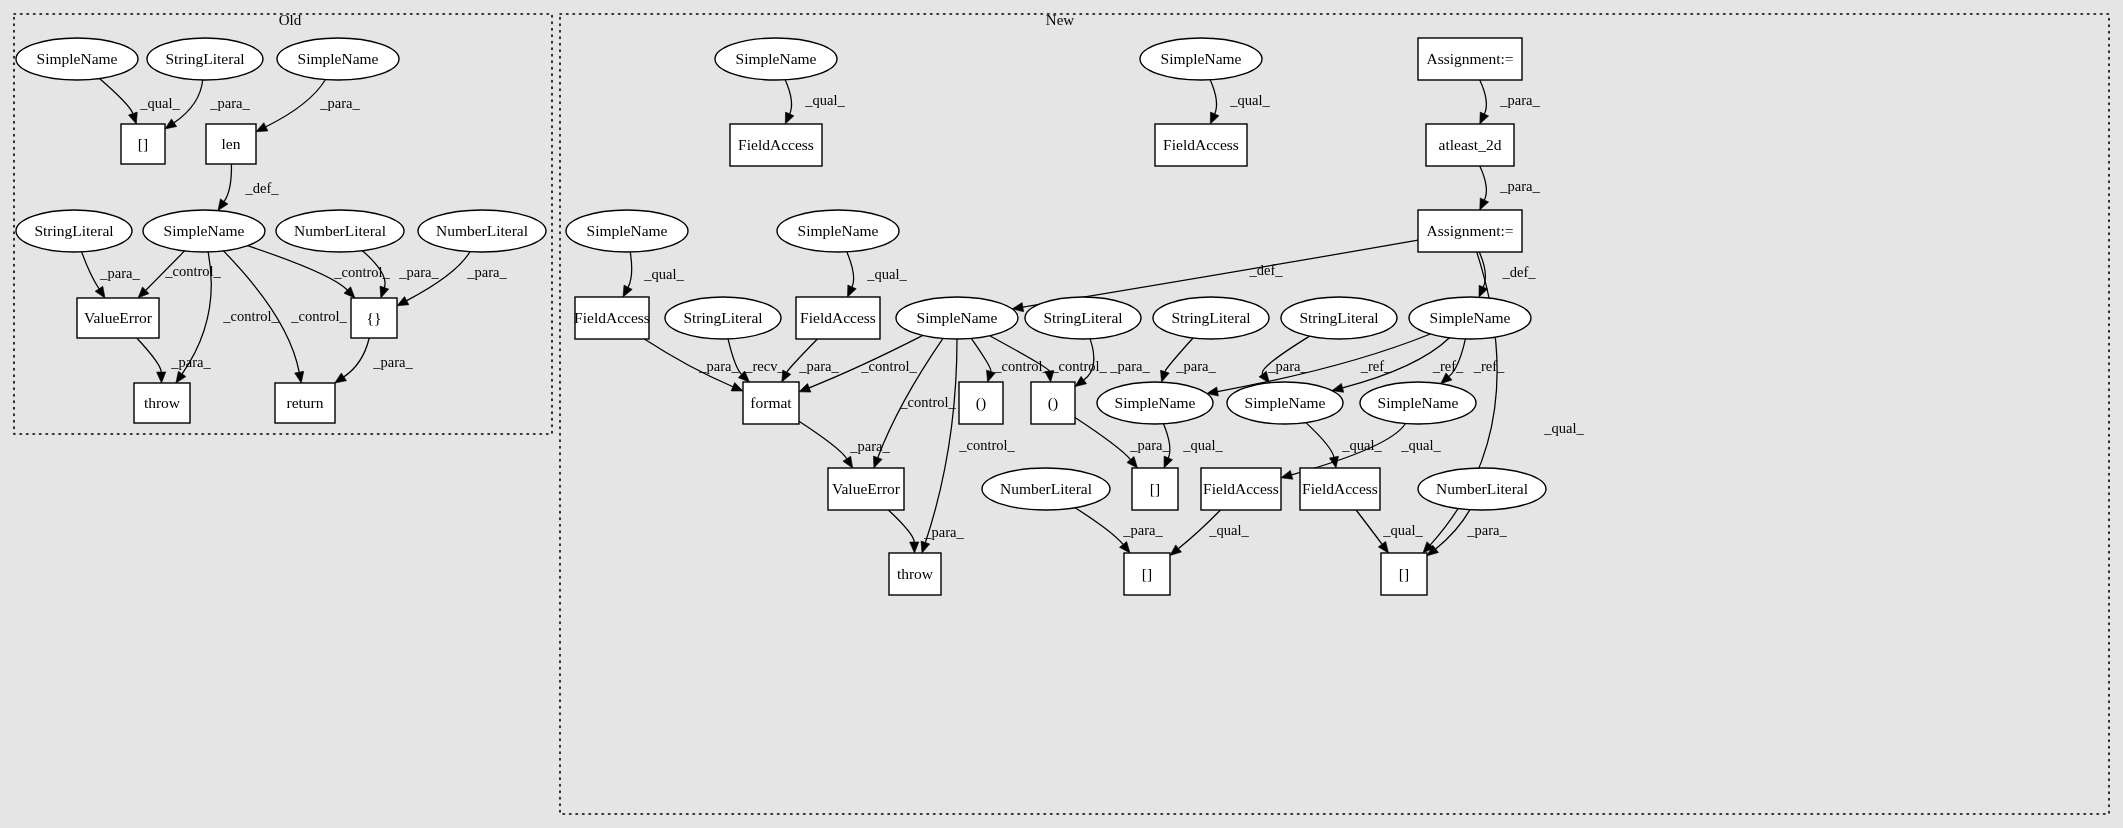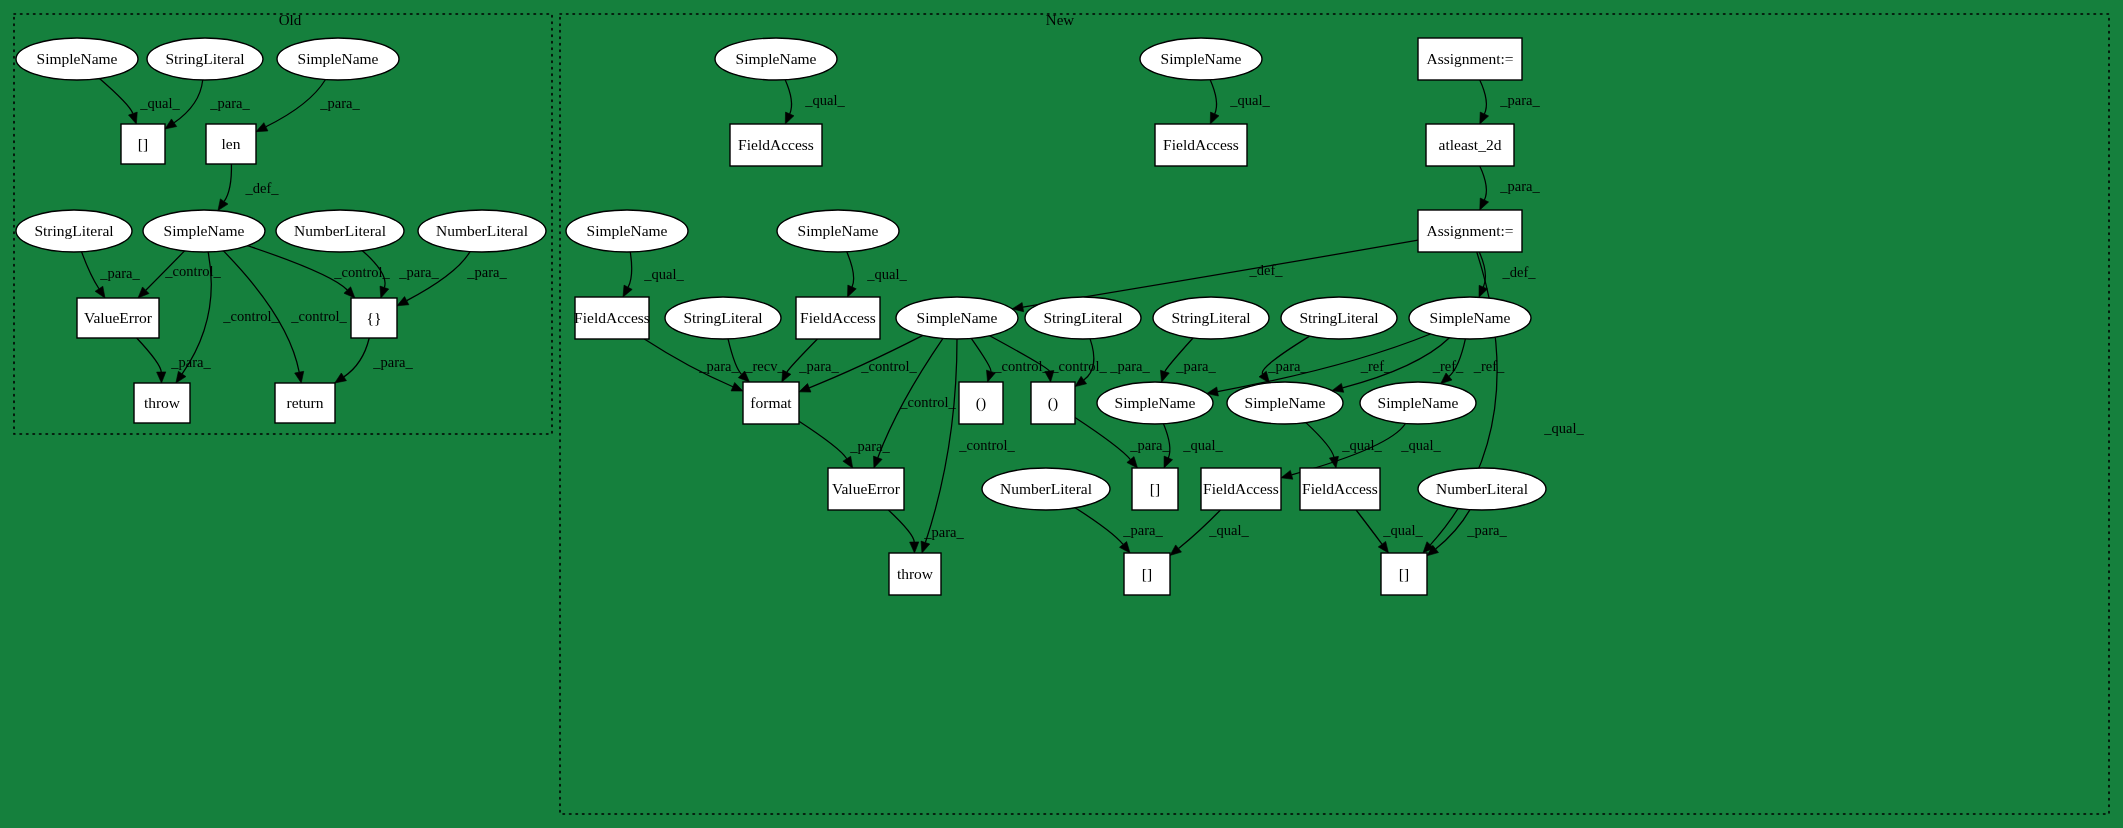--- a/index.html
+++ b/index.html
@@ -7,21 +7,21 @@
     padding: 0;
     background: #ffffff;
   }
   body {
     font-family: "Liberation Serif", "DejaVu Serif", serif;
   }
   #canvas {
     position: relative;
     width: 2123px;
     height: 828px;
-    background: #15803d;
+    background: #e5e5e5;
     overflow: hidden;
   }
   svg#graph {
     display: block;
     width: 2123px;
     height: 828px;
   }
   .cluster-border {
     fill: none;
     stroke: #000000;

